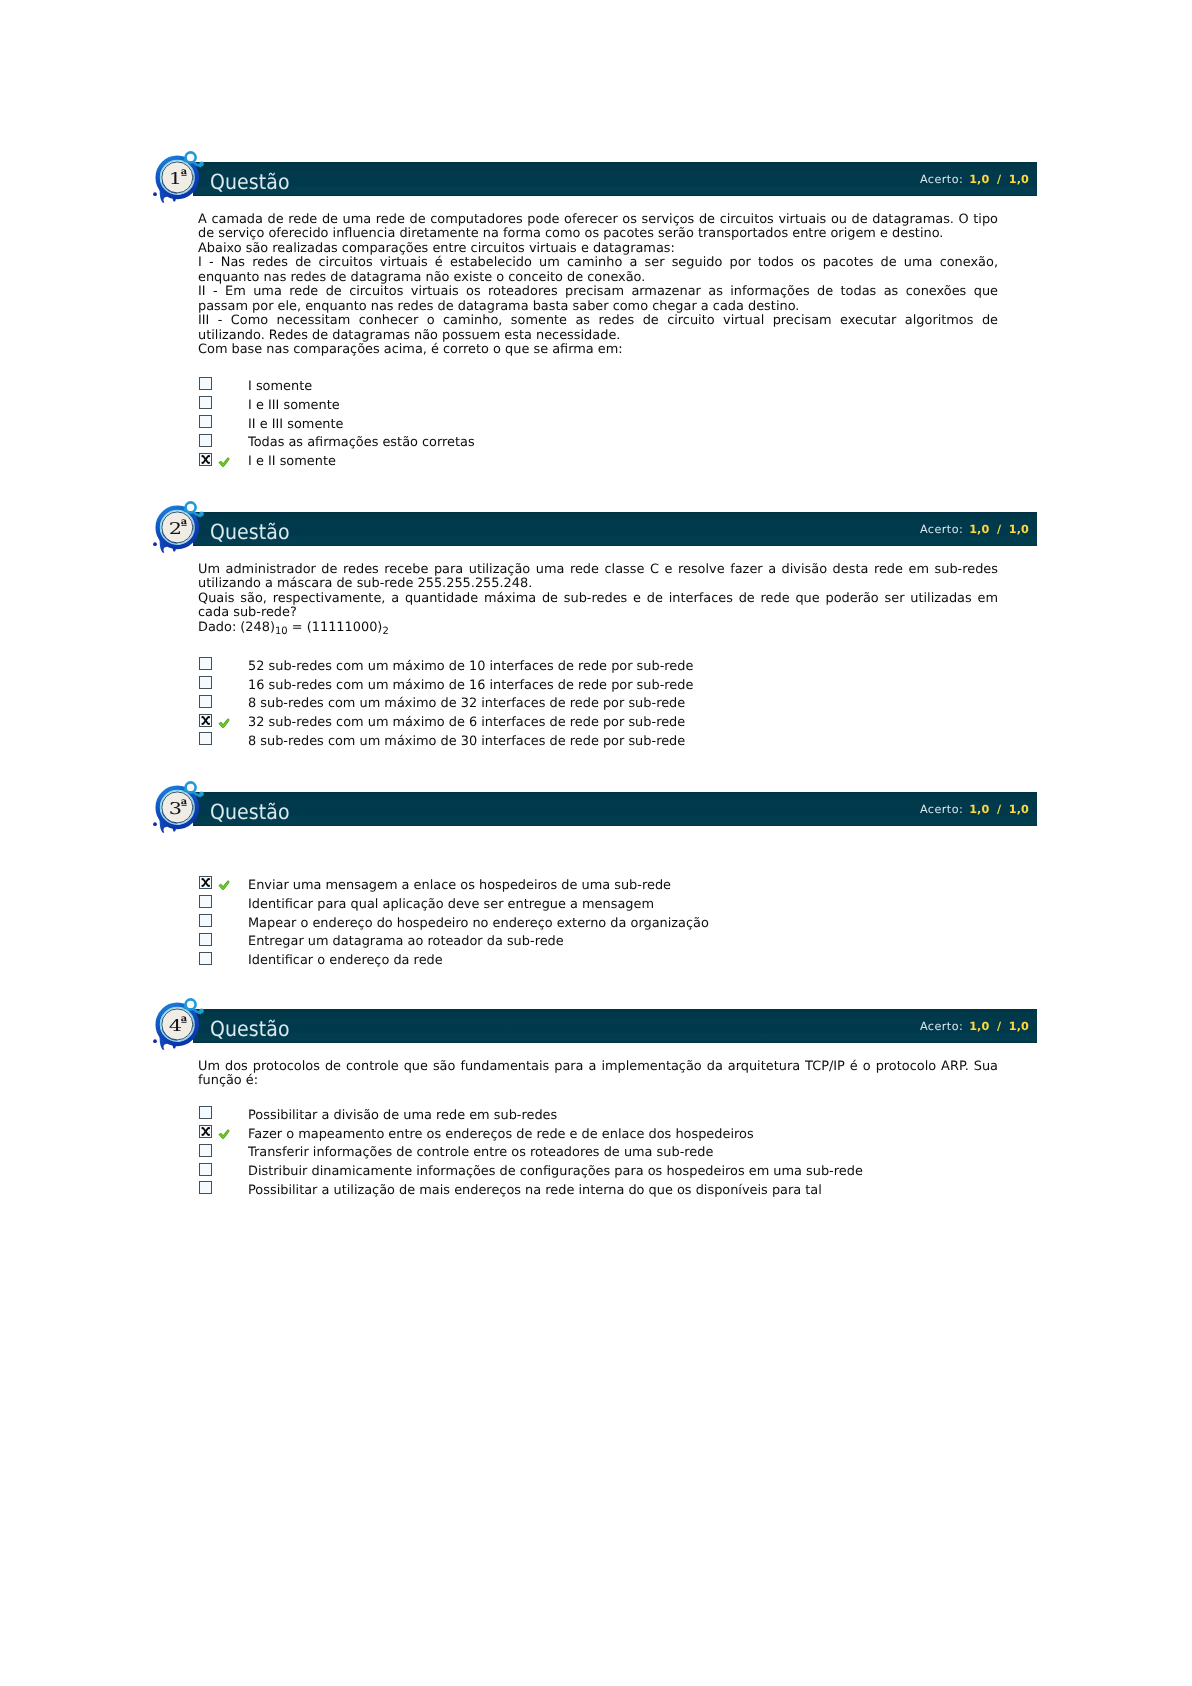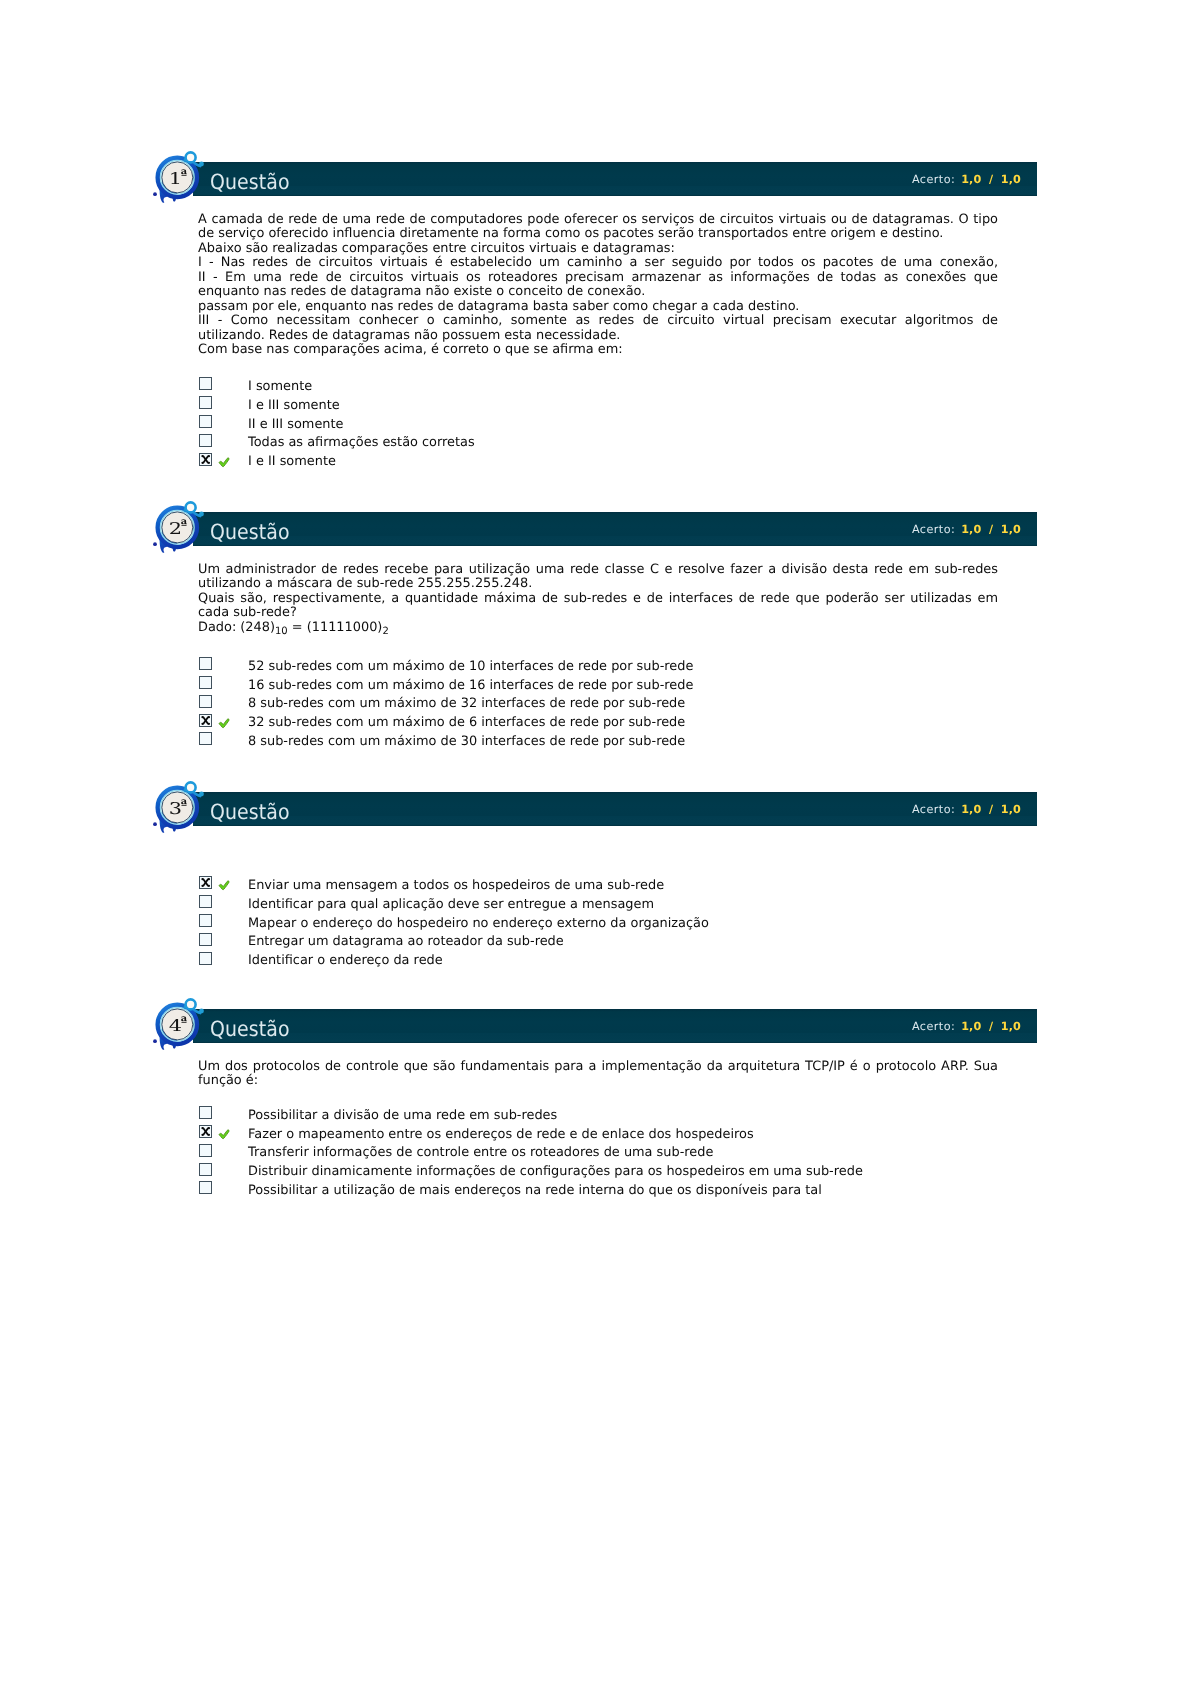--- a/index.html
+++ b/index.html
@@ -6,21 +6,21 @@
   html,body{margin:0;padding:0;background:#ffffff;}
   body{width:1192px;height:1686px;font-family:"DejaVu Sans",sans-serif;color:#0d0d0d;
        -webkit-font-smoothing:antialiased;text-rendering:geometricPrecision;}
   .page{position:relative;width:1192px;height:1686px;overflow:hidden;background:#ffffff;}
   .qblock{position:absolute;left:150px;width:887px;}
   .qheader{position:relative;height:34px;}
   .hbar{position:absolute;left:43px;top:0;width:844px;height:34px;
         background:linear-gradient(180deg,#012f41 0%,#003848 8%,#003a4c 40%,#00394b 70%,#013c4f 72%,#023d50 95%,#012f3e 100%);}
   .htitle{position:absolute;left:60px;top:8px;font-size:21px;color:#dce9ee;
           font-family:"DejaVu Sans Condensed","DejaVu Sans",sans-serif;letter-spacing:0.1px;font-weight:400;}
-  .hacerto{position:absolute;right:16px;top:11px;font-size:11.2px;color:#dbe8ee;
+  .hacerto{position:absolute;right:8px;top:11px;font-size:11.2px;color:#dbe8ee;
            font-family:"DejaVu Sans",sans-serif;font-weight:400;letter-spacing:0.45px;white-space:pre;}
   .hacerto .v{font-weight:bold;color:#ffd83d;letter-spacing:0.15px;}
   .hacerto .sp{display:inline-block;width:6px;}
   .hacerto .sp2{display:inline-block;width:7.5px;}
   .badge{position:absolute;left:0px;top:-14px;width:62px;height:58px;}
   .qbody{position:absolute;left:48px;top:51px;width:800px;
          font-size:12.9px;line-height:14.45px;text-align:justify;}
   .sline{white-space:nowrap;}
   .sline.just{white-space:normal;text-align:justify;text-align-last:justify;}
   .opts{position:absolute;left:49px;}
@@ -85,22 +85,22 @@
     <text x="33.8" y="31.3" font-family="DejaVu Serif, serif" font-size="13" font-weight="bold" text-anchor="middle" fill="#141414">ª</text>
   </svg></div>
       <div class="htitle">Questão</div>
       <div class="hacerto"><span>Acerto:</span><i class="sp"></i><span class="v">1,0</span><i class="sp2"></i><span class="v">/</span><i class="sp2"></i><span class="v">1,0</span></div>
     </div>
     <div class="qbody">
           <div class="sline just">A camada de rede de uma rede de computadores pode oferecer os serviços de circuitos virtuais ou de datagramas. O tipo</div>
           <div class="sline">de serviço oferecido influencia diretamente na forma como os pacotes serão transportados entre origem e destino.</div>
           <div class="sline">Abaixo são realizadas comparações entre circuitos virtuais e datagramas:</div>
           <div class="sline just">I - Nas redes de circuitos virtuais é estabelecido um caminho a ser seguido por todos os pacotes de uma conexão,</div>
+          <div class="sline">enquanto nas redes de datagrama não existe o conceito de conexão.</div>
           <div class="sline just">II - Em uma rede de circuitos virtuais os roteadores precisam armazenar as informações de todas as conexões que</div>
-          <div class="sline">enquanto nas redes de datagrama não existe o conceito de conexão.</div>
           <div class="sline">passam por ele, enquanto nas redes de datagrama basta saber como chegar a cada destino.</div>
           <div class="sline just">III - Como necessitam conhecer o caminho, somente as redes de circuito virtual precisam executar algoritmos de</div>
           <div class="sline">utilizando. Redes de datagramas não possuem esta necessidade.</div>
           <div class="sline">Com base nas comparações acima, é correto o que se afirma em:</div>
         </div>
     <div class="opts" style="top:214.4px">
     <div class="opt">
       <span class="cbox"></span>
 
       <span class="olabel">I somente</span>
@@ -307,21 +307,21 @@
                     <circle cx="8.9" cy="8.8" r="1.1"></circle>
     </g>
                 </svg></span>
             </span>
       <span class="tick"><svg viewBox="0 0 12 11" width="13" height="11">
     <path d="M0.9 5.0 C1.8 4.0 2.8 4.3 3.7 5.3 L4.8 6.5 L8.7 1.4
              C9.4 0.5 10.8 1.0 10.6 2.0 C10.4 2.9 6.7 7.6 5.6 9.0
              C4.9 9.9 4.2 9.9 3.6 9.1 C2.9 8.2 1.5 6.8 1.0 6.2
              C0.5 5.8 0.6 5.4 0.9 5.0 Z" fill="#63d11c" stroke="#4d8f17" stroke-width="0.85" stroke-linejoin="round"></path>
   </svg></span>
-      <span class="olabel">Enviar uma mensagem a todos os hospedeiros de uma sub-rede</span>
+      <span class="olabel">Enviar uma mensagem a enlace os hospedeiros de uma sub-rede</span>
     </div>
     <div class="opt">
       <span class="cbox"></span>
 
       <span class="olabel">Identificar para qual aplicação deve ser entregue a mensagem</span>
     </div>
     <div class="opt">
       <span class="cbox"></span>
 
       <span class="olabel">Mapear o endereço do hospedeiro no endereço externo da organização</span>

